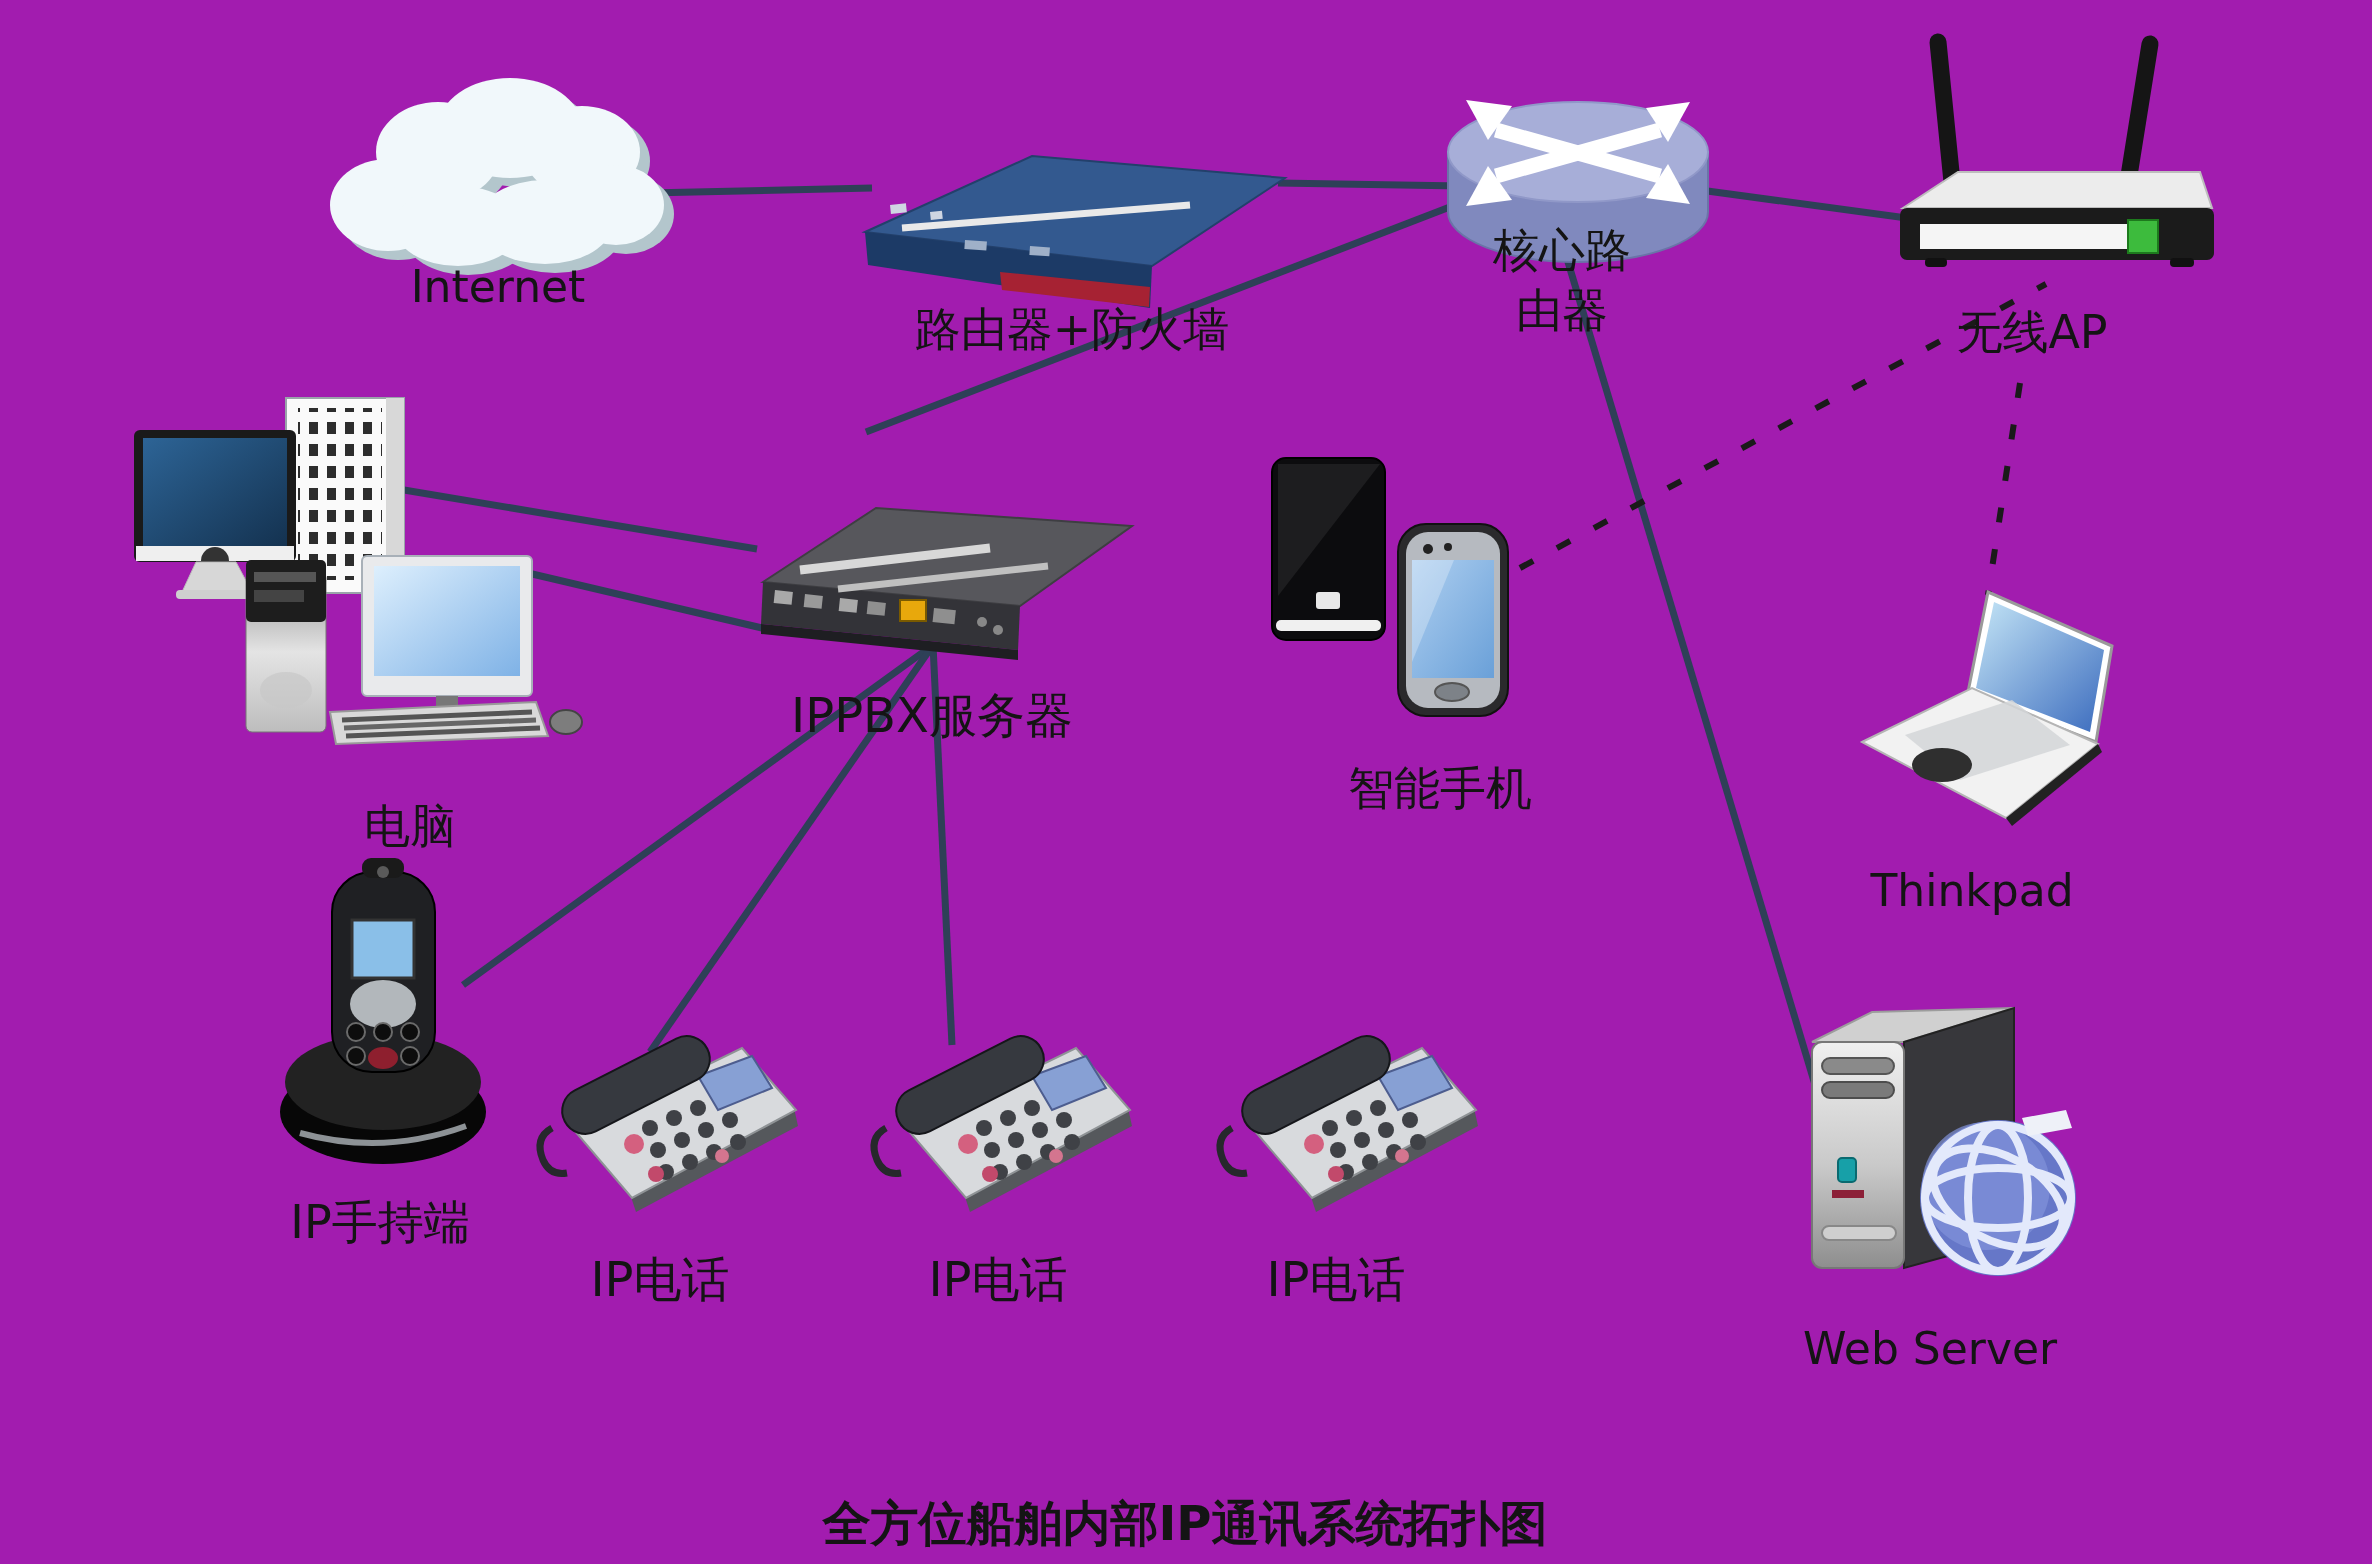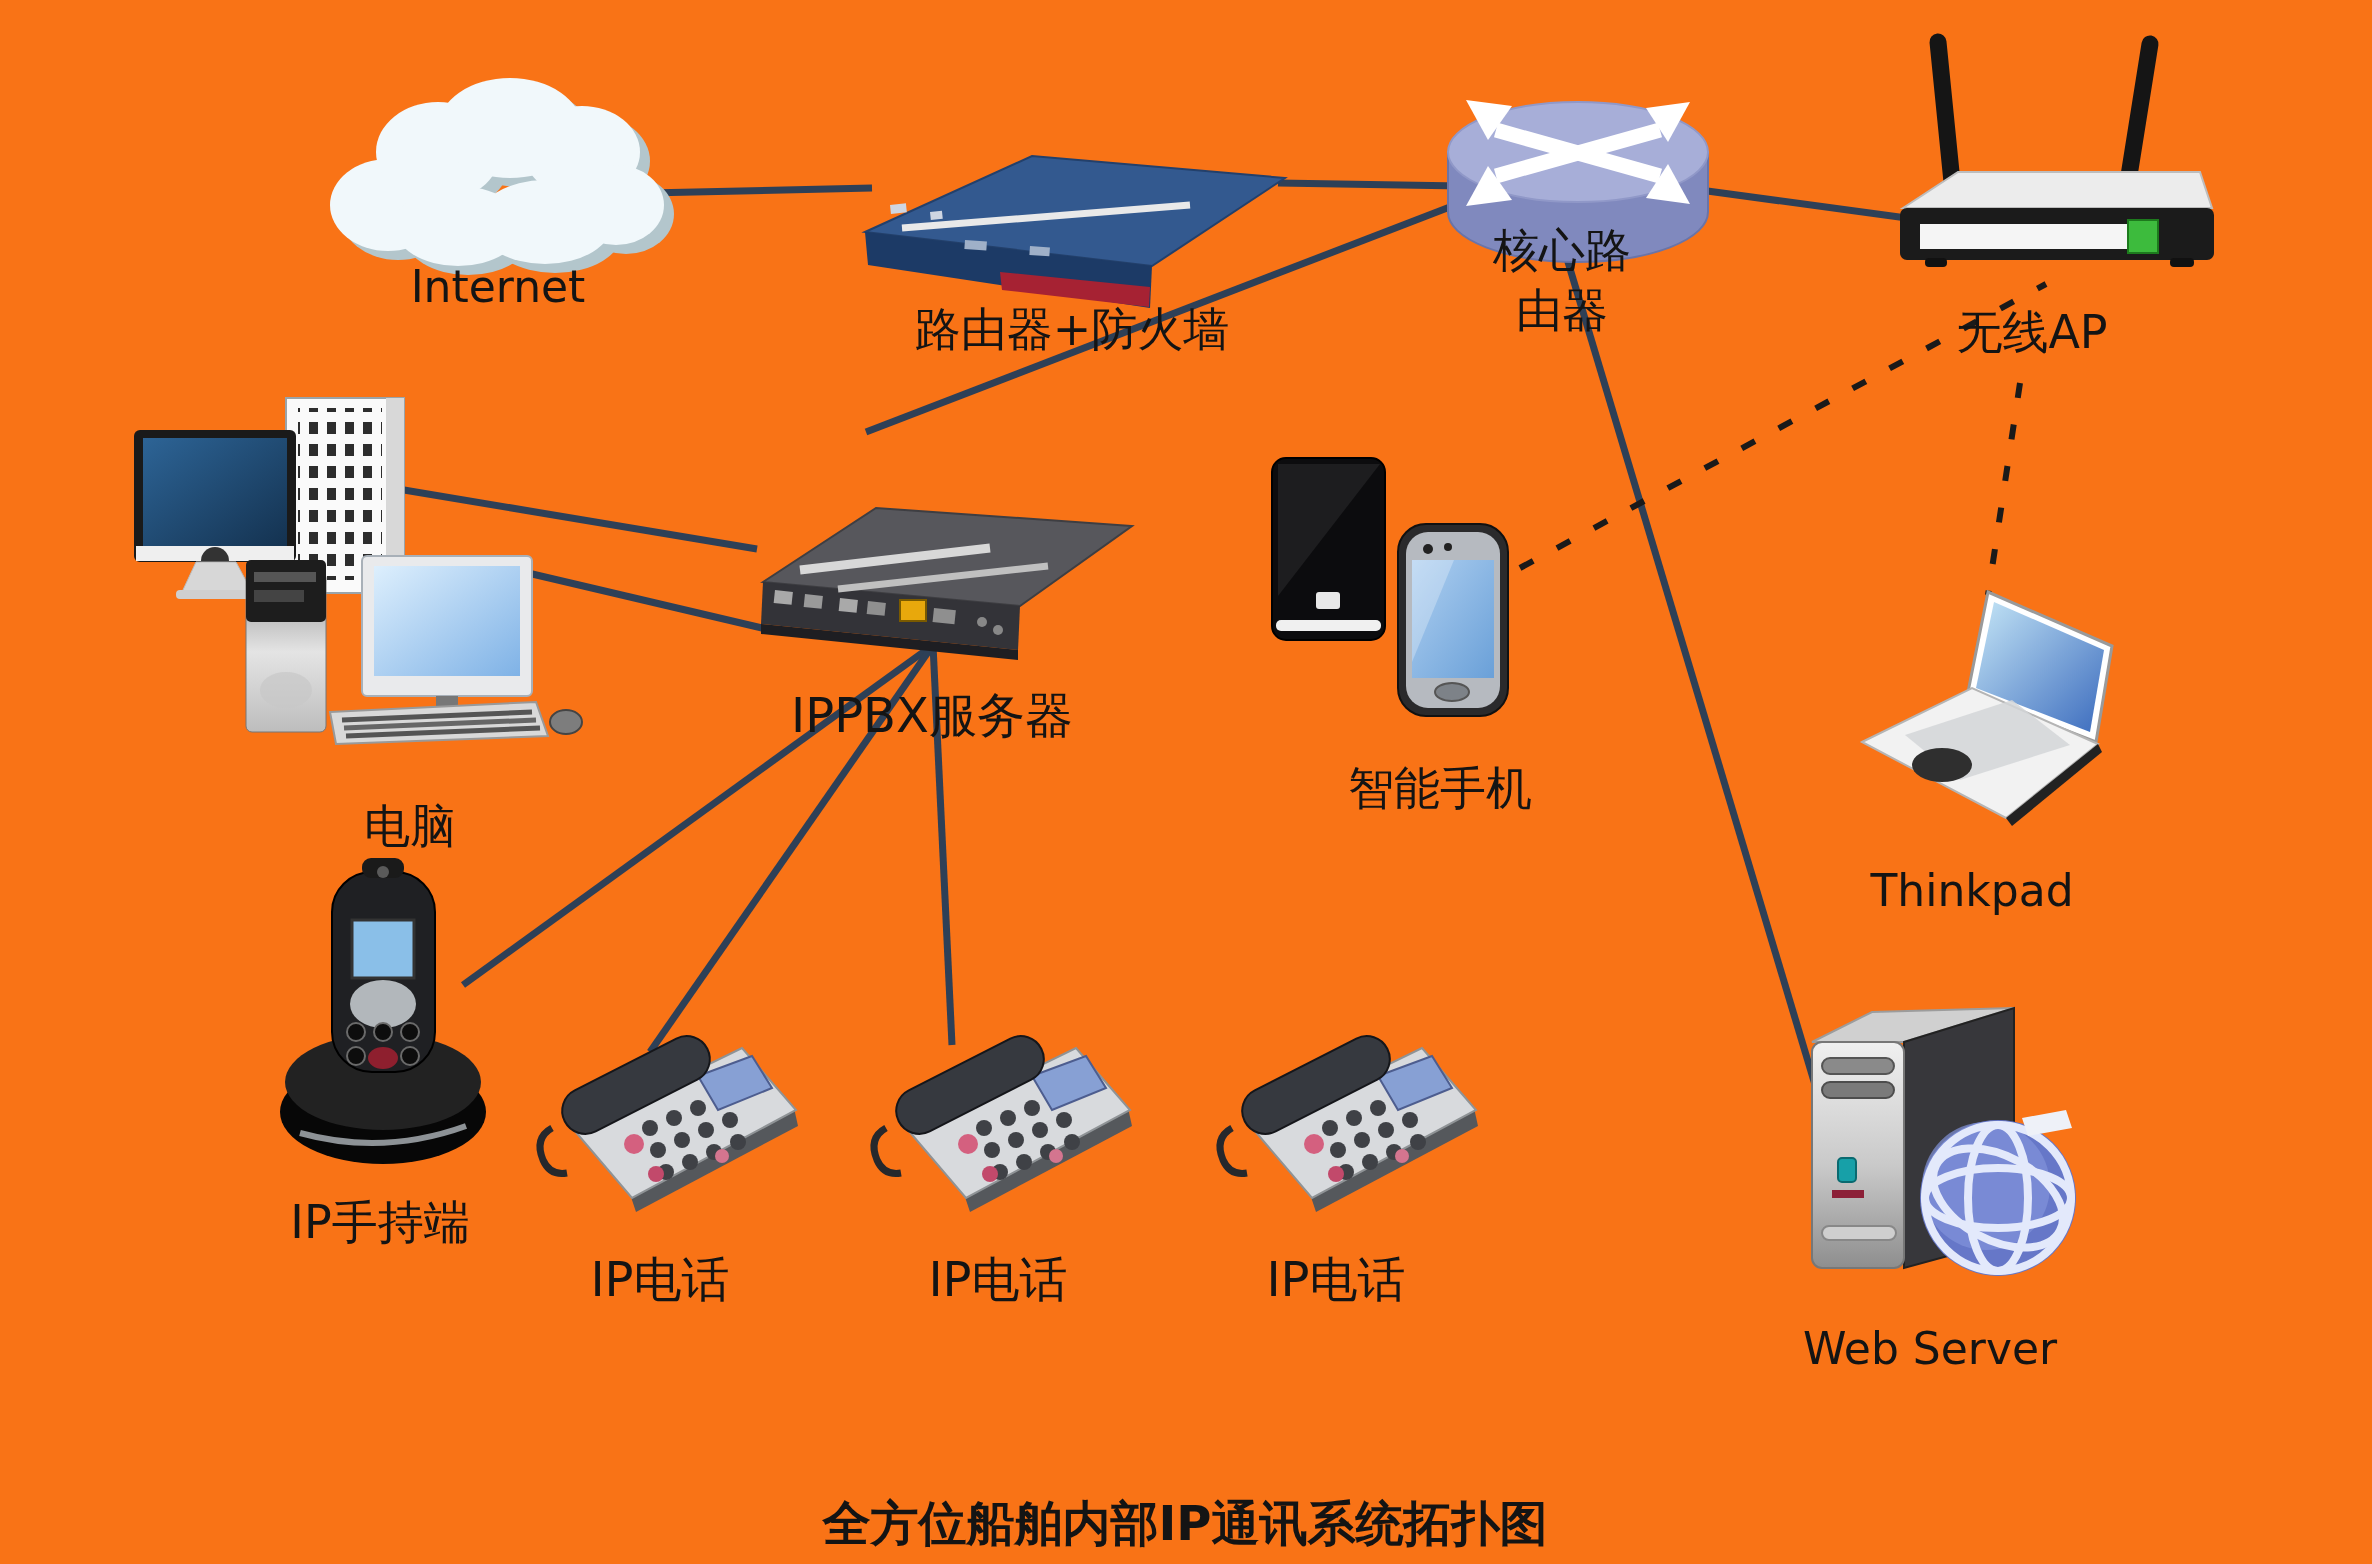--- a/index.html
+++ b/index.html
@@ -1,16 +1,16 @@
 <!DOCTYPE html>
 <html><head>
 <meta charset="utf-8">
 <style>
   html,body{margin:0;padding:0;background:#ffffff;}
-  .stage{width:2372px;height:1564px;position:relative;background:#f97316;overflow:hidden;}
+  .stage{width:2372px;height:1564px;position:relative;background:#a21caf;overflow:hidden;}
   svg{display:block;}
   text{font-family:"DejaVu Sans","Liberation Sans",sans-serif;fill:#141414;}
   .lbl{font-size:46px;}
   .lbl-en{font-size:44px;}
   .lbl-big{font-size:48px;}
   .title{font-size:48px;font-weight:600;}
 </style>
 </head>
 <body>
 

